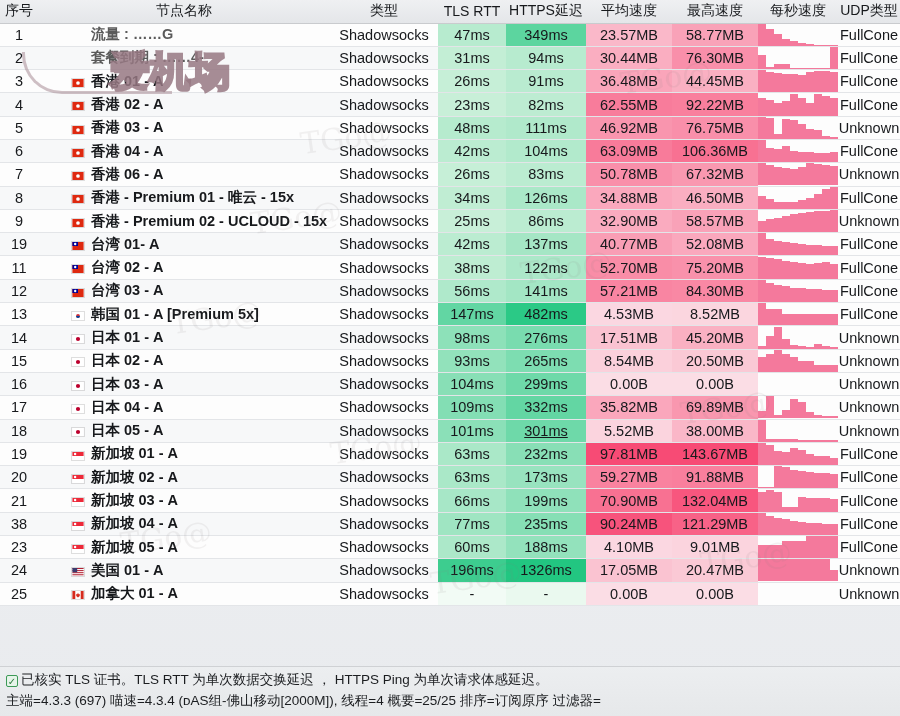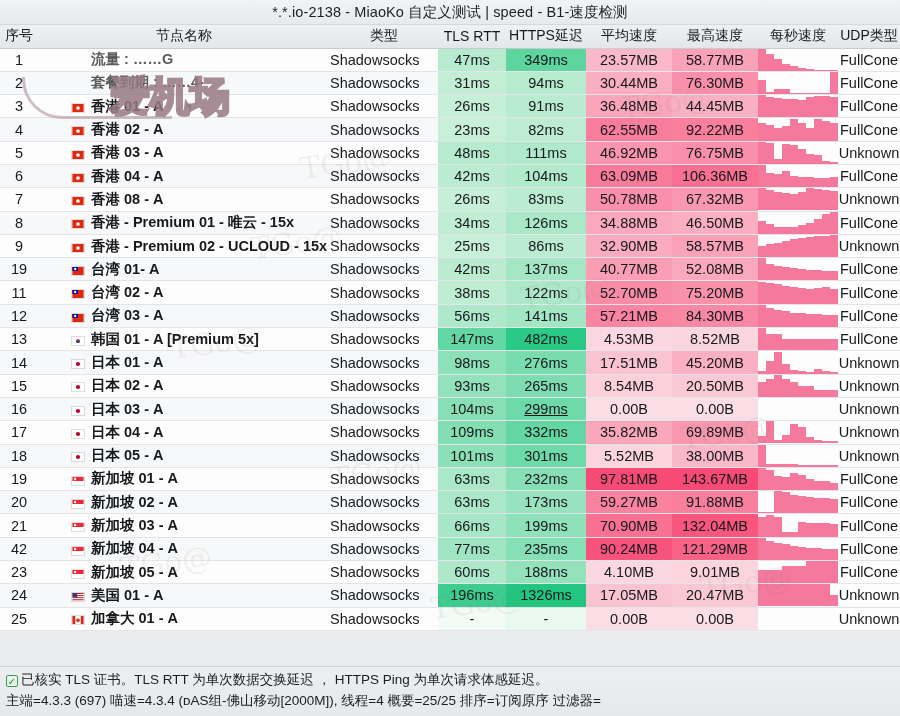--- a/index.html
+++ b/index.html
@@ -58,21 +58,21 @@
     font-size: 14.5px;
     color: #17191c;
     white-space: nowrap;
     border-bottom: 1px solid #e3e5e8;
     background: #fdfdfd;
   }
   tbody tr:nth-child(even) td { background: #f7f8f9; }
 
   td.idx  { text-align: center; color: #17191c; }
   td.name { padding-left: 32px; font-weight: bold; }
-  td.type { }
+  td.type { text-align: center; }
   td.num  { text-align: center; position: relative; }
   td.udp  { text-align: center; background: #fdfdfd !important; }
 
   .flag { display: inline-block; width: 16px; margin-right: 5px;
           text-align: center; position: relative; top: 1px; }
 
   
   td.spark { padding: 0; background: #fdfdfd !important;
              border-bottom: 1px solid #e3e5e8; }
   .sparkbars { display: flex; align-items: flex-end;
@@ -115,23 +115,20 @@
   .wm-tile { position:absolute; pointer-events:none; font-size: 30px;
              font-family:"DejaVu Serif", serif;
              color: rgba(140,130,130,.10); white-space: nowrap;
              transform: rotate(-8deg); }
 </style>
 </head>
 <body>
 
 <div id="app">
 
-  <div class="titlebar">
-    <span>*.*.io-2138 - MiaoKo 自定义测试 | speed - B1-速度检测</span>
-  </div>
 
   <div class="tablewrap">
     <table>
       <colgroup>
         <col class="c-idx">
           <col class="c-name">
           <col class="c-type">
           <col class="c-rtt">
         <col class="c-https">
           <col class="c-avg">
@@ -307,21 +304,21 @@
                 <i style="height: 44%; background: rgb(244, 121, 156);"></i>
               </div>
             </td>
             <td class="udp">FullCone</td>
           </tr>
           <tr>
             <td class="idx">7</td>
             <td class="name"><span class="flag"><svg width="14" height="10" viewBox="0 0 14 10" style="vertical-align:middle;border:1px solid rgba(0,0,0,.12)">
                   <rect width="14" height="10" fill="#de2910"></rect>
                   <circle cx="7" cy="5" r="2.3" fill="#fff"></circle>
-                </svg></span><span>香港 08 - A</span></td>
+                </svg></span><span>香港 06 - A</span></td>
             <td class="type">Shadowsocks</td>
             <td class="num" style="background: rgb(198, 239, 215);">26ms</td>
             <td class="num" style="background: rgb(187, 236, 209);">83ms</td>
             <td class="num" style="background: rgb(249, 143, 170);">50.78MB</td>
             <td class="num" style="background: rgb(249, 152, 176);">67.32MB</td>
             <td class="spark">
               <div class="sparkbars">
                 <i style="height: 100%; background: rgb(244, 121, 156);"></i>
                 <i style="height: 94%; background: rgb(244, 121, 156);"></i>
                 <i style="height: 86%; background: rgb(244, 121, 156);"></i>
@@ -557,21 +554,21 @@
             <td class="udp">Unknown</td>
           </tr>
           <tr>
             <td class="idx">16</td>
             <td class="name"><span class="flag"><svg width="14" height="10" viewBox="0 0 14 10" style="vertical-align:middle;border:1px solid rgba(0,0,0,.12)">
                   <rect width="14" height="10" fill="#fff"></rect>
                   <circle cx="7" cy="5" r="2.6" fill="#bc002d"></circle>
                 </svg></span><span>日本 03 - A</span></td>
             <td class="type">Shadowsocks</td>
             <td class="num" style="background: rgb(136, 223, 182);">104ms</td>
-            <td class="num" style="background: rgb(110, 217, 169); text-decoration: underline;">299ms</td>
+            <td class="num" style="background: rgb(110, 217, 169);">299ms</td>
             <td class="num" style="background: rgb(251, 221, 229);">0.00B</td>
             <td class="num" style="background: rgb(251, 221, 229);">0.00B</td>
             <td class="spark">
               <div class="sparkbars">
                 <i style="height: 0%; background: rgb(244, 121, 156);"></i>
                 <i style="height: 0%; background: rgb(244, 121, 156);"></i>
                 <i style="height: 0%; background: rgb(244, 121, 156);"></i>
                 <i style="height: 0%; background: rgb(244, 121, 156);"></i>
                 <i style="height: 0%; background: rgb(244, 121, 156);"></i>
                 <i style="height: 0%; background: rgb(244, 121, 156);"></i>
@@ -611,21 +608,21 @@
             <td class="udp">Unknown</td>
           </tr>
           <tr>
             <td class="idx">18</td>
             <td class="name"><span class="flag"><svg width="14" height="10" viewBox="0 0 14 10" style="vertical-align:middle;border:1px solid rgba(0,0,0,.12)">
                   <rect width="14" height="10" fill="#fff"></rect>
                   <circle cx="7" cy="5" r="2.6" fill="#bc002d"></circle>
                 </svg></span><span>日本 05 - A</span></td>
             <td class="type">Shadowsocks</td>
             <td class="num" style="background: rgb(139, 224, 184);">101ms</td>
-            <td class="num" style="background: rgb(110, 217, 169);">301ms</td>
+            <td class="num" style="background: rgb(110, 217, 169); text-decoration: underline;">301ms</td>
             <td class="num" style="background: rgb(251, 212, 222);">5.52MB</td>
             <td class="num" style="background: rgb(250, 183, 200);">38.00MB</td>
             <td class="spark">
               <div class="sparkbars">
                 <i style="height: 100%; background: rgb(244, 121, 156);"></i>
                 <i style="height: 12%; background: rgb(244, 121, 156);"></i>
                 <i style="height: 12%; background: rgb(244, 121, 156);"></i>
                 <i style="height: 12%; background: rgb(244, 121, 156);"></i>
                 <i style="height: 12%; background: rgb(244, 121, 156);"></i>
                 <i style="height: 9%; background: rgb(244, 121, 156);"></i>
@@ -715,21 +712,21 @@
                 <i style="height: 67%; background: rgb(244, 121, 156);"></i>
                 <i style="height: 64%; background: rgb(244, 121, 156);"></i>
                 <i style="height: 62%; background: rgb(244, 121, 156);"></i>
                 <i style="height: 60%; background: rgb(244, 121, 156);"></i>
                 <i style="height: 58%; background: rgb(244, 121, 156);"></i>
               </div>
             </td>
             <td class="udp">FullCone</td>
           </tr>
           <tr>
-            <td class="idx">42</td>
+            <td class="idx">38</td>
             <td class="name"><span class="flag"><svg width="14" height="10" viewBox="0 0 14 10" style="vertical-align:middle;border:1px solid rgba(0,0,0,.12)">
                   <rect width="14" height="10" fill="#fff"></rect>
                   <rect width="14" height="5" fill="#ed2939"></rect>
                   <circle cx="3.4" cy="2.5" r="1.5" fill="#fff"></circle>
                 </svg></span><span>新加坡 04 - A</span></td>
             <td class="type">Shadowsocks</td>
             <td class="num" style="background: rgb(159, 229, 194);">77ms</td>
             <td class="num" style="background: rgb(134, 223, 181);">235ms</td>
             <td class="num" style="background: rgb(247, 83, 124);">90.24MB</td>
             <td class="num" style="background: rgb(248, 98, 135);">121.29MB</td>

